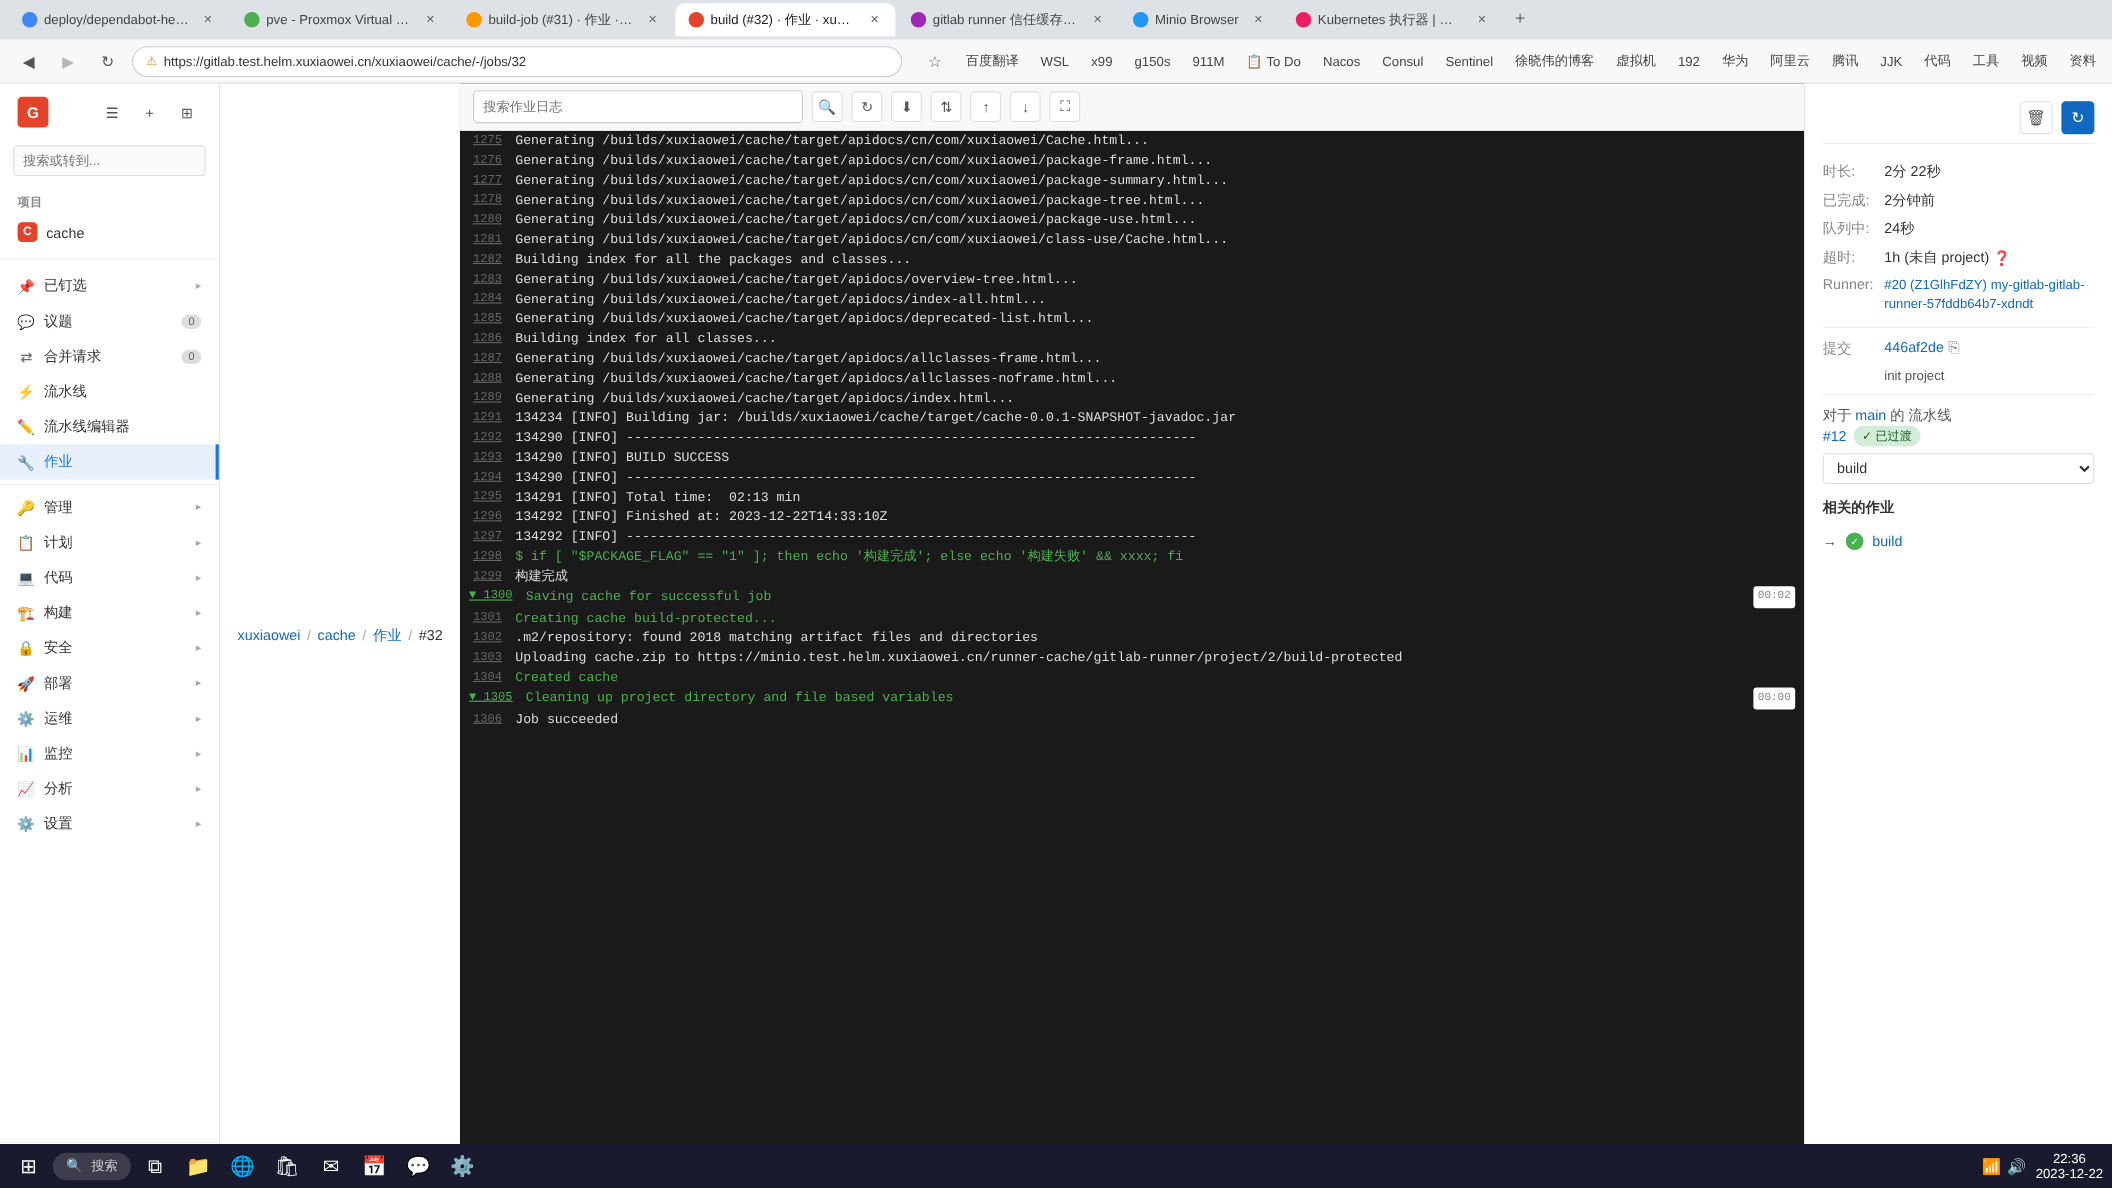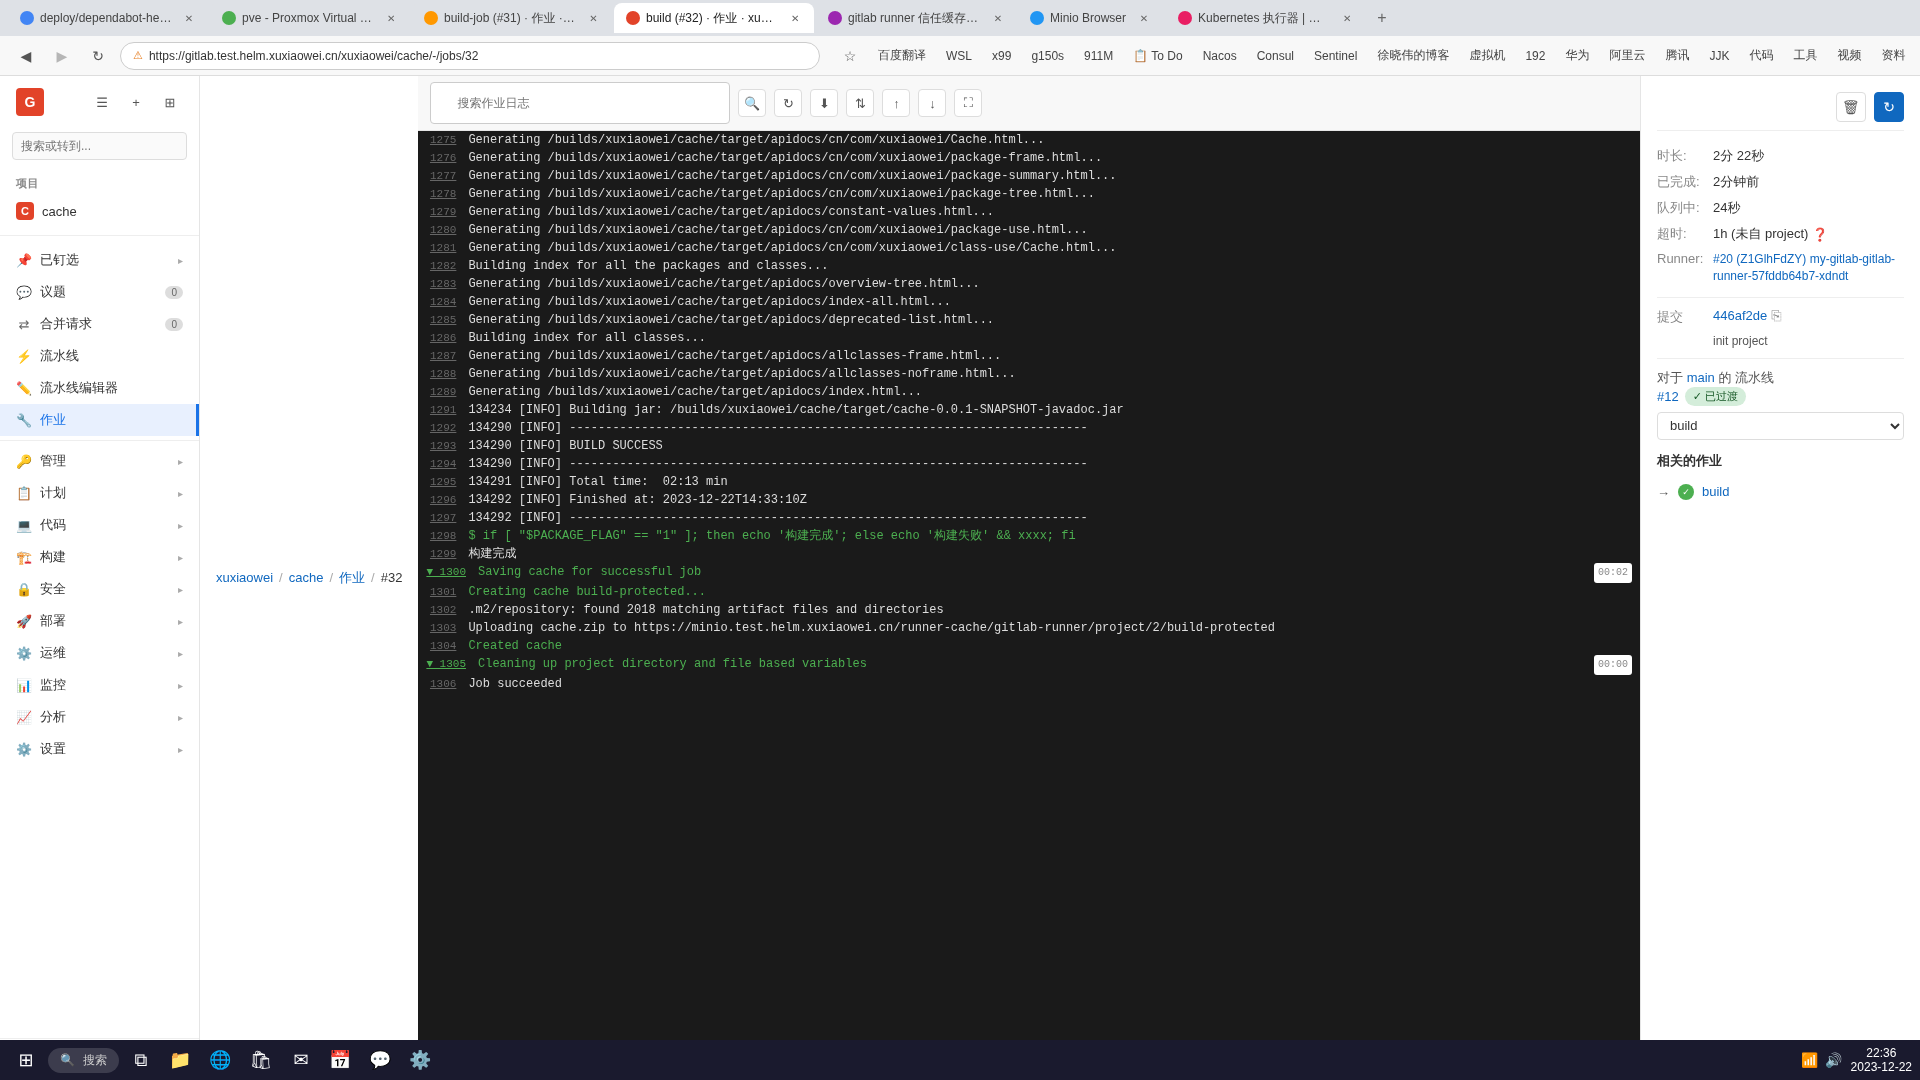--- a/index.html
+++ b/index.html
@@ -41,21 +41,21 @@
     .sidebar-item-arrow { color: #aaa; font-size: 10px; }
     .sidebar-divider { height: 1px; background: #eee; margin: 4px 0; }
 
     
     .content-area { flex: 1; display: flex; flex-direction: row; overflow: hidden; }
 
     
     .job-area { display: flex; flex: 1; overflow: hidden; }
     .log-container { flex: 1; background: #1a1a1a; overflow-y: auto; position: relative; }
     .log-toolbar { display: flex; align-items: center; padding: 6px 12px; background: #f8f8f8; border-bottom: 1px solid #e5e5e5; gap: 8px; }
-    .log-search { flex: 1; max-width: 300px; height: 42px; border: 1px solid #ccc; border-radius: 4px; padding: 0 26px; font-size: 12px; }
+    .log-search { flex: 1; max-width: 300px; height: 30px; border: 1px solid #ccc; border-radius: 4px; padding: 0 8px; font-size: 12px; }
     .log-toolbar-btn { width: 28px; height: 28px; display: flex; align-items: center; justify-content: center; border-radius: 4px; cursor: pointer; color: #555; font-size: 13px; border: 1px solid #ddd; background: #fff; }
     .log-content { font-family: 'Courier New', monospace; font-size: 12px; color: #ddd; padding: 0; }
     .log-line { display: flex; align-items: flex-start; min-height: 18px; line-height: 18px; padding: 0 8px; }
     .log-line.highlight-green { color: #4CAF50; }
     .log-line.section-header { color: #4CAF50; cursor: pointer; }
     .log-line-num { color: #666; min-width: 42px; text-align: right; padding-right: 12px; user-select: none; font-size: 11px; flex-shrink: 0; text-decoration: underline; }
     .log-line-text { flex: 1; white-space: pre; word-break: break-all; }
     .log-line-time { color: #888; font-size: 10px; margin-left: 8px; background: #ffffff; padding: 1px 4px; border-radius: 3px; }
 
     
@@ -341,24 +341,20 @@
           </div>
           <div class="log-line">
             <span class="log-line-num">1277</span>
             <span class="log-line-text">Generating /builds/xuxiaowei/cache/target/apidocs/cn/com/xuxiaowei/package-summary.html...</span>
           </div>
           <div class="log-line">
             <span class="log-line-num">1278</span>
             <span class="log-line-text">Generating /builds/xuxiaowei/cache/target/apidocs/cn/com/xuxiaowei/package-tree.html...</span>
           </div>
           <div class="log-line">
-            <span class="log-line-num">1279</span>
-            <span class="log-line-text">Generating /builds/xuxiaowei/cache/target/apidocs/constant-values.html...</span>
-          </div>
-          <div class="log-line">
             <span class="log-line-num">1280</span>
             <span class="log-line-text">Generating /builds/xuxiaowei/cache/target/apidocs/cn/com/xuxiaowei/package-use.html...</span>
           </div>
           <div class="log-line">
             <span class="log-line-num">1281</span>
             <span class="log-line-text">Generating /builds/xuxiaowei/cache/target/apidocs/cn/com/xuxiaowei/class-use/Cache.html...</span>
           </div>
           <div class="log-line">
             <span class="log-line-num">1282</span>
             <span class="log-line-text">Building index for all the packages and classes...</span>

